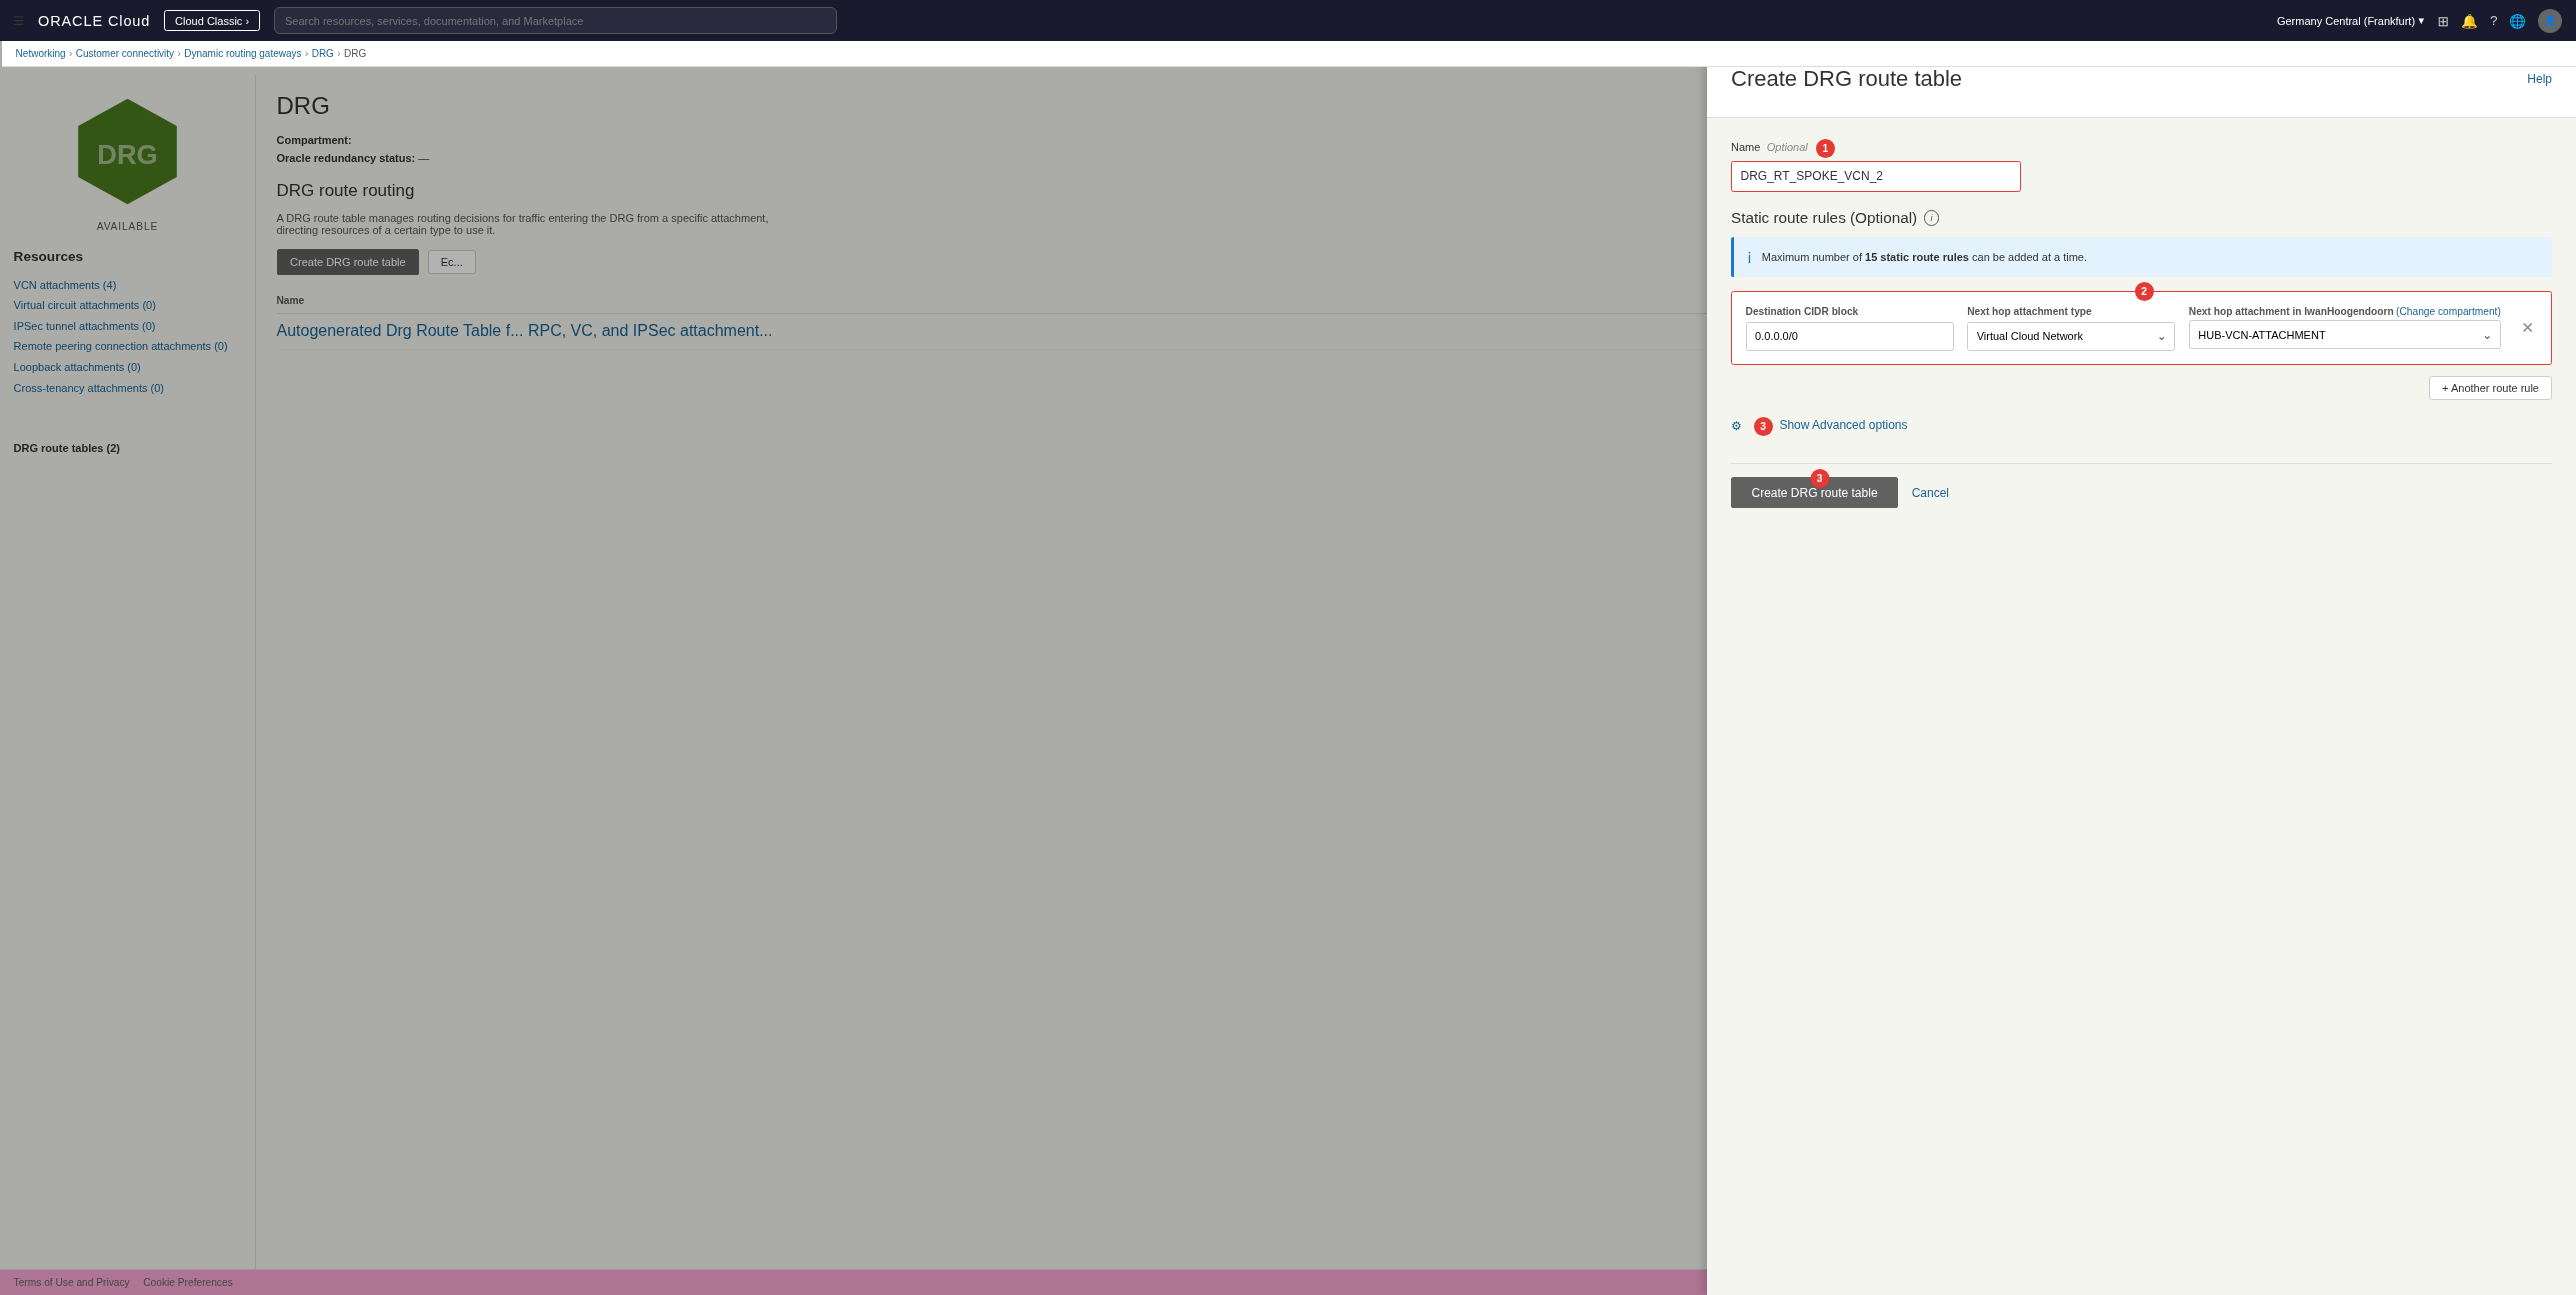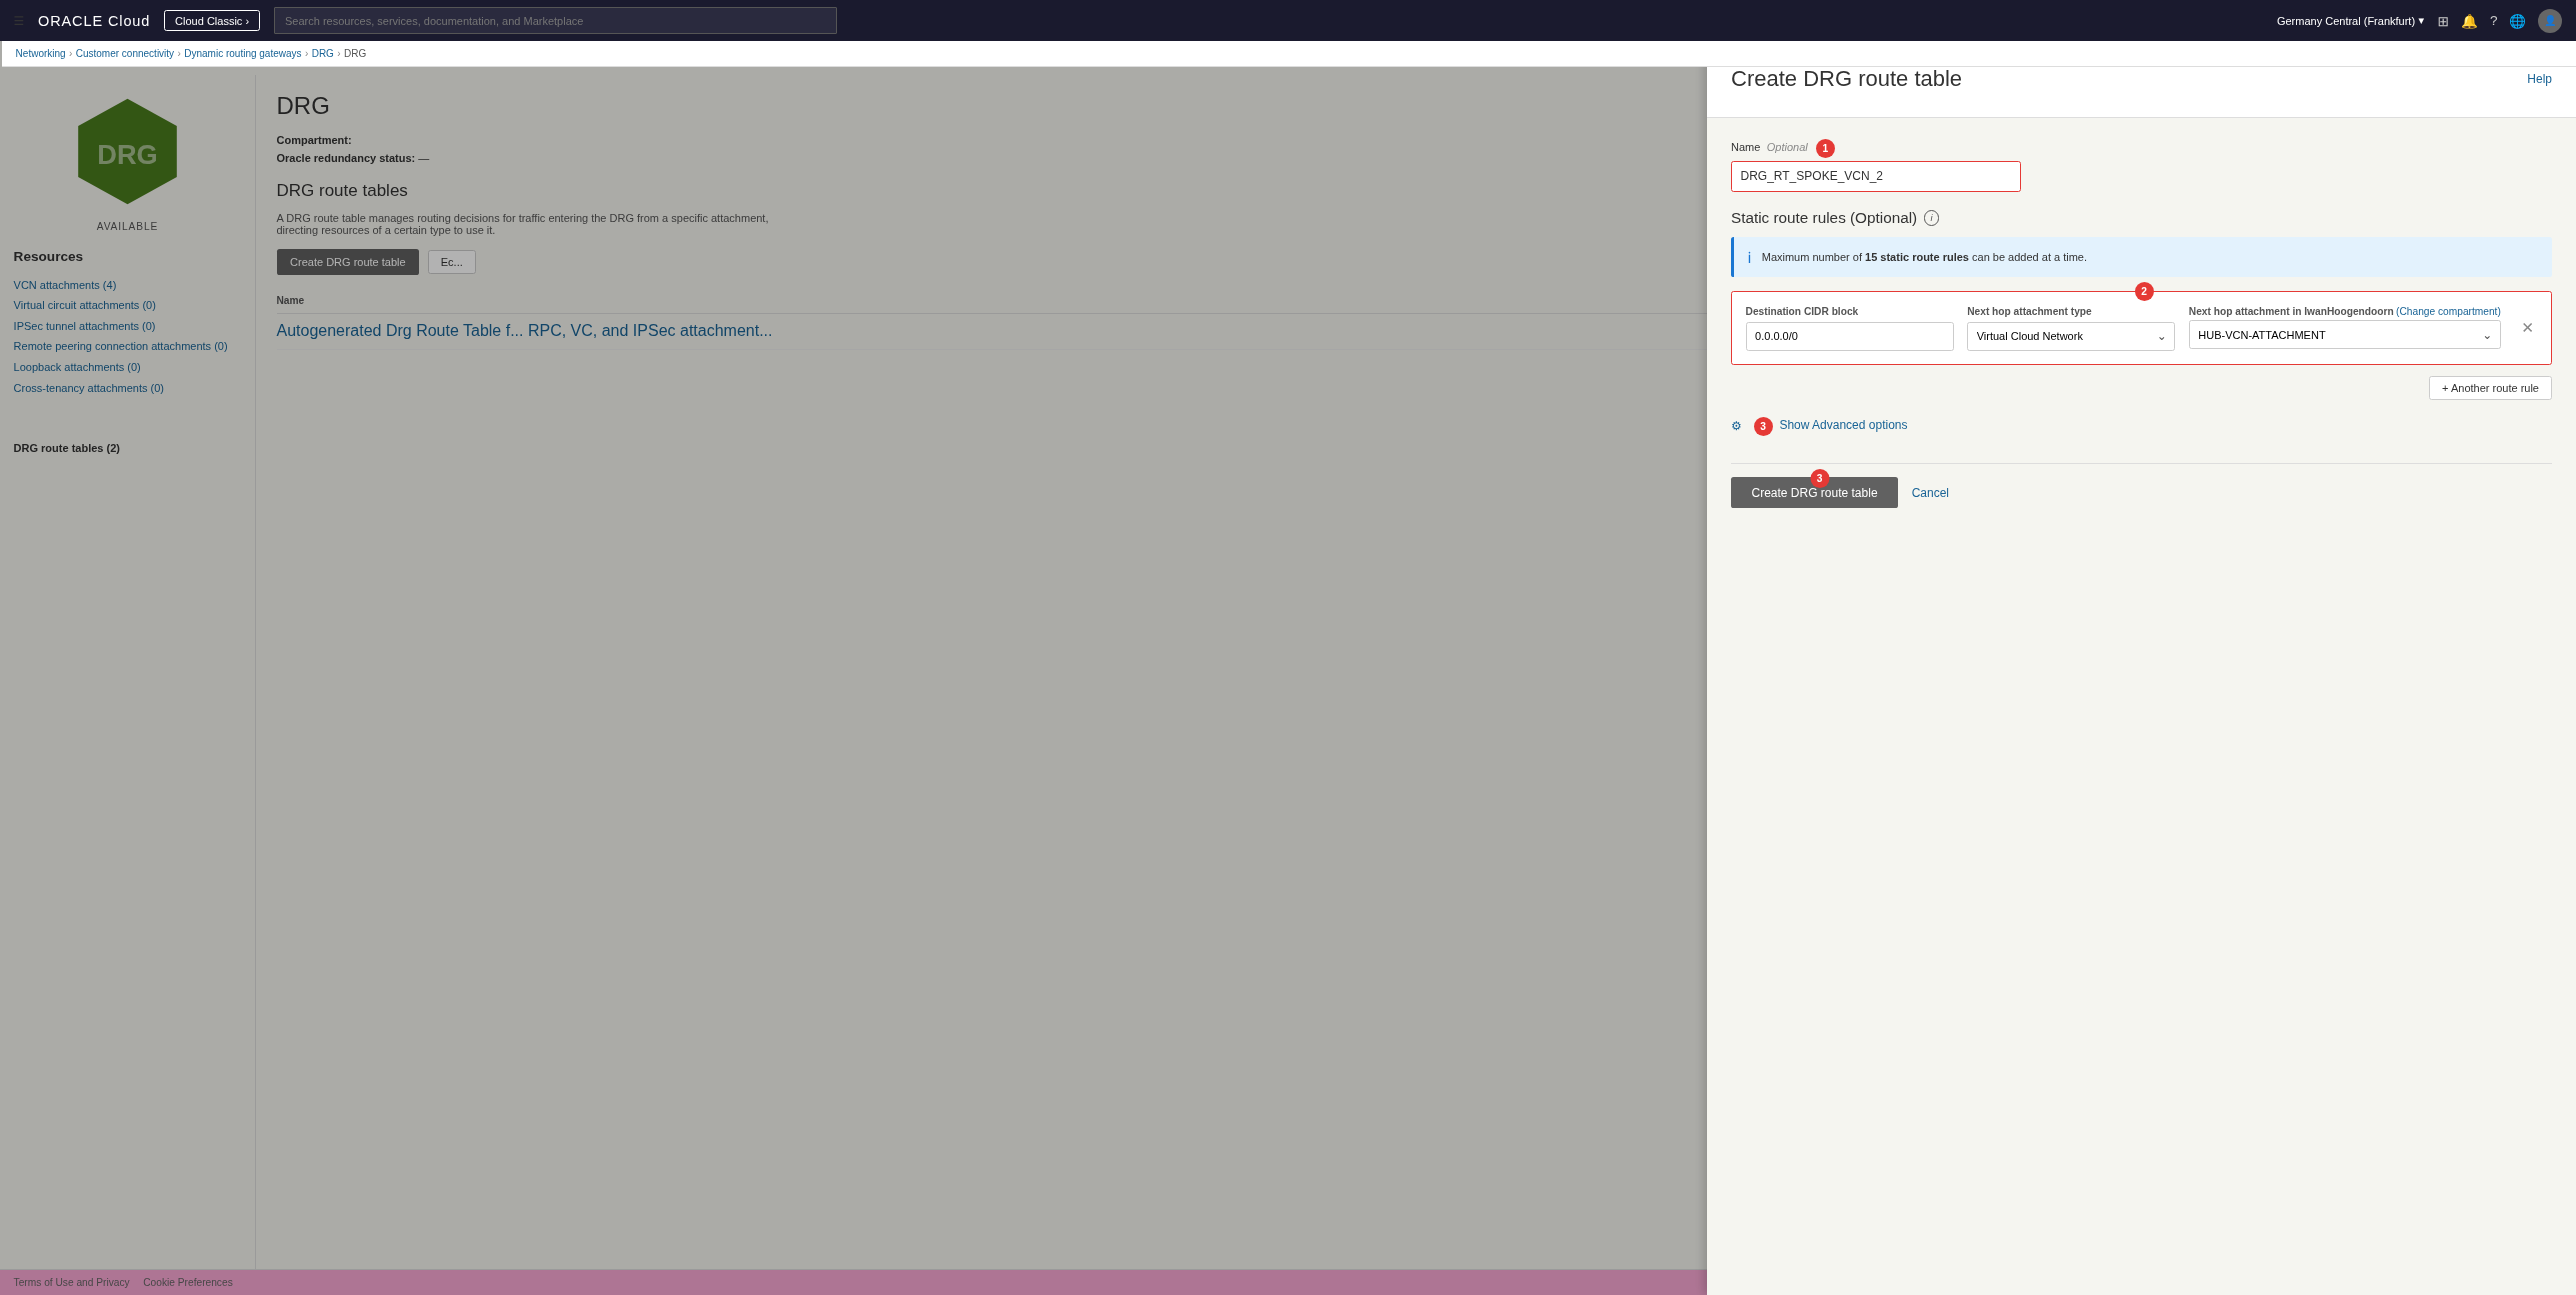--- a/index.html
+++ b/index.html
@@ -22,21 +22,21 @@
       padding: 3.4px 10.2px;
       border-radius: 2.6px;
       font-size: 11px;
       cursor: pointer;
       white-space: nowrap;
     }
     .nav-search {
       flex: 1;
       max-width: 563px;
       height: 27px;
-      border-radius: 1px;
+      border-radius: 6px;
       border: 0.9px solid #555;
       background: #2a2a3e;
       color: #ccc;
       padding: 0 10.2px;
       font-size: 11px;
     }
     .nav-right {
       margin-left: auto;
       display: flex;
       align-items: center;
@@ -543,21 +543,21 @@
     <div class="info-section">
       <div class="info-row">
         <span class="info-label">Compartment:</span>
       </div>
       <div class="info-row">
         <span class="info-label">Oracle redundancy status:</span>
         <span>—</span>
       </div>
     </div>
 
-    <div class="section-title">DRG route tables</div>
+    <div class="section-title">DRG route routing</div>
     <p class="section-desc">A DRG route table manages routing decisions for traffic entering the DRG from a specific attachment, directing resources of a certain type to use it.</p>
 
     <div class="route-tables-header">
       <button class="btn-primary">Create DRG route table</button>
       <button class="btn-secondary">Ec...</button>
     </div>
 
     <div class="table-header">Name</div>
     <div class="table-row">
       <a class="table-col-name">Autogenerated Drg Route Table f... RPC, VC, and IPSec attachment...</a>

